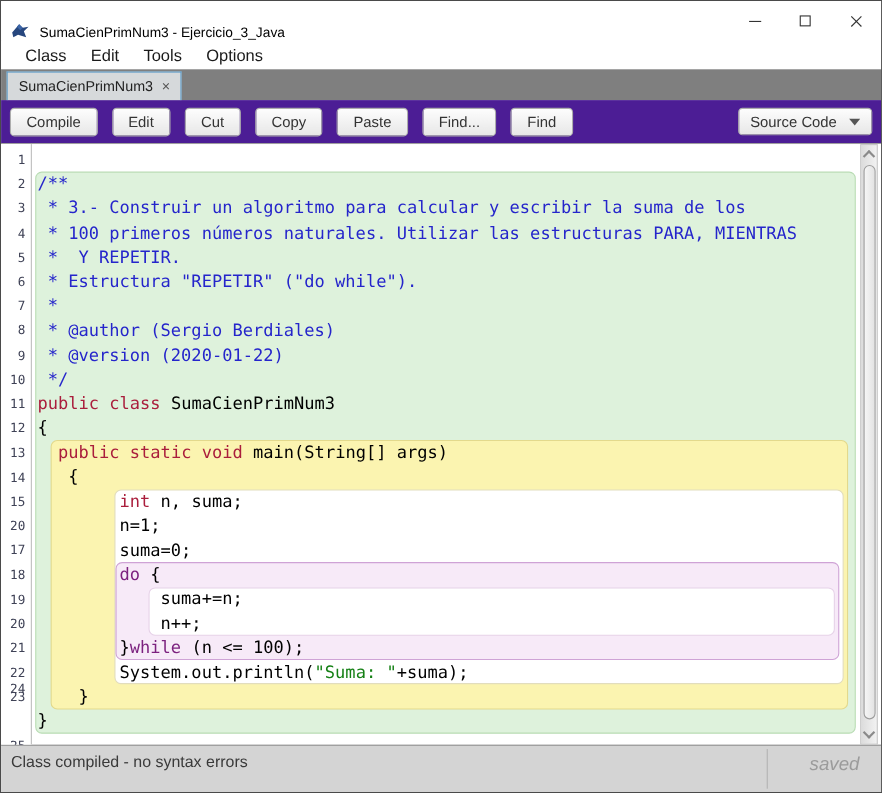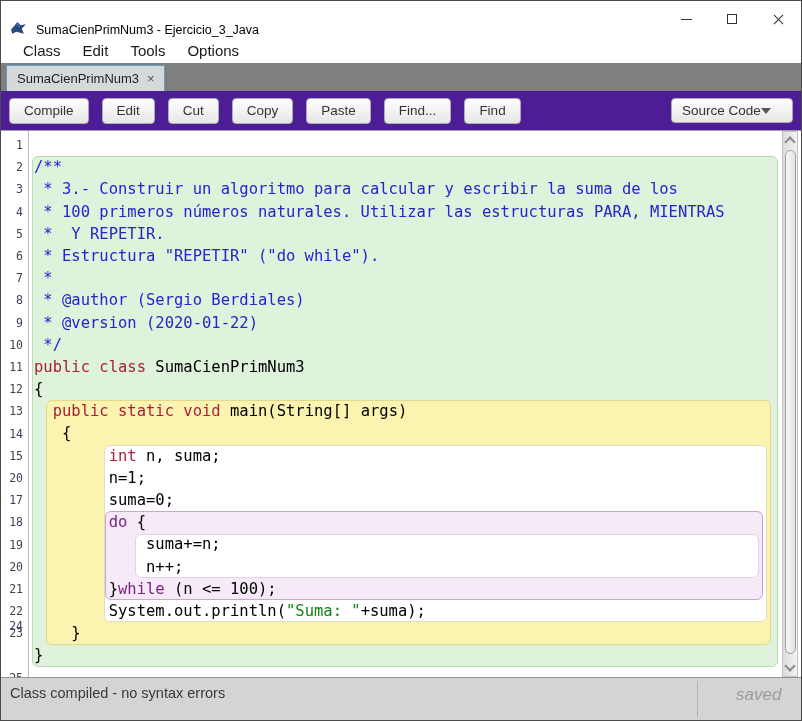--- a/index.html
+++ b/index.html
@@ -33,21 +33,21 @@
   .toolbar { height:40px; background:#4c1d95; border-bottom:1px solid #9f9f9f;
              display:flex; align-items:center; padding:0 8px; }
   .tb-left { display:flex; gap:13px; }
   .btn { height:26px; padding:0 14px; min-width:48px; font-size:13.5px; color:#333;
          background:linear-gradient(#fdfdfd,#e7e7e7); border:1px solid #adadad; border-radius:4px;
          display:flex; align-items:center; justify-content:center;
          font-family:"Liberation Sans", sans-serif; }
   .tb-right { margin-left:auto; }
   .dropdown { width:122px; height:25px; padding:0 10px;
               background:linear-gradient(#fdfdfd,#e7e7e7); border:1px solid #adadad; border-radius:4px;
-              display:flex; align-items:center; font-size:13.5px; color:#333; }
+              display:flex; align-items:center; justify-content:space-between; font-size:13.5px; color:#333; }
   .dd-caret { width:0; height:0; border-left:5px solid transparent; border-right:5px solid transparent; border-top:6px solid #555; }
   
   .editor { position:relative; height:546px; background:#fff; overflow:hidden; }
   .gutter { position:absolute; left:0; top:0; width:28px; height:100%;
             border-right:1px solid #bdbdbd; background:#fff; z-index:7; }
   .gutter-num { position:absolute; right:5px; width:22px; text-align:right;
                 font-family:"DejaVu Sans Mono", monospace; font-size:11.5px; color:#3f4256; }
   .scopebox { position:absolute; border-radius:6px; border:1px solid transparent; }
   .code-layer { position:absolute; left:33px; top:0; z-index:6;
                 font-family:"DejaVu Sans Mono", monospace; font-size:15.5px; line-height:22.2px;

